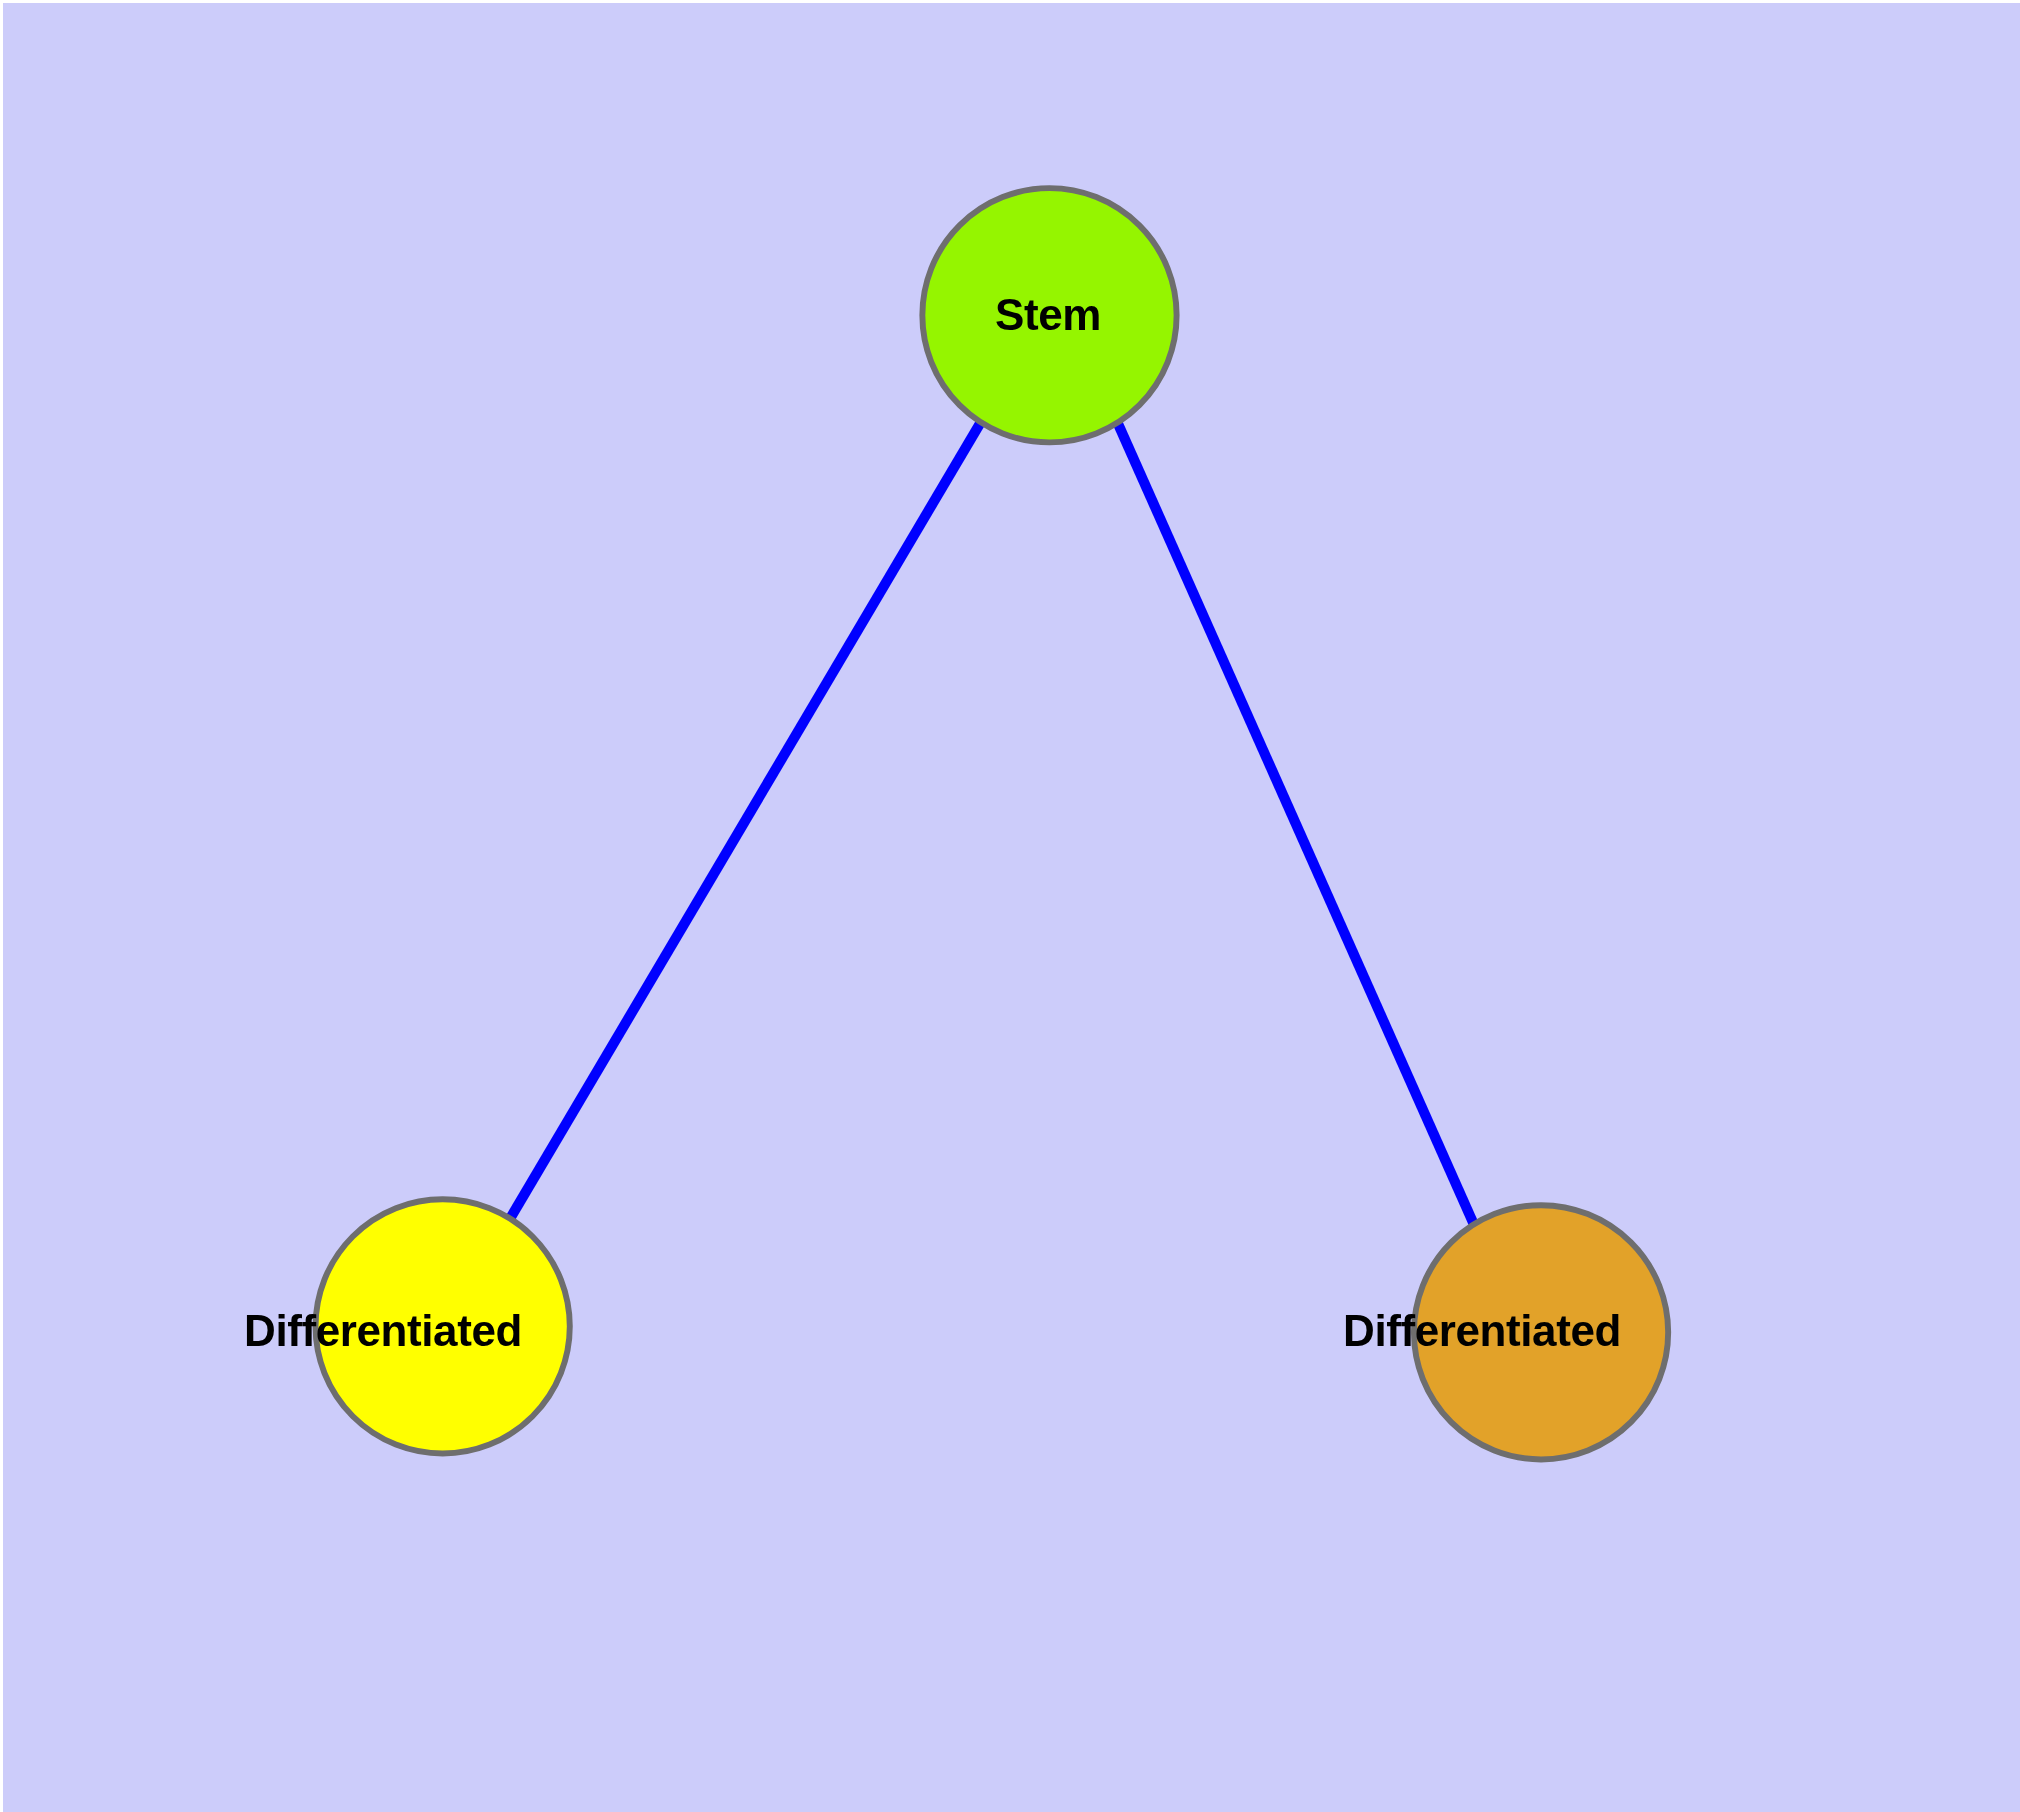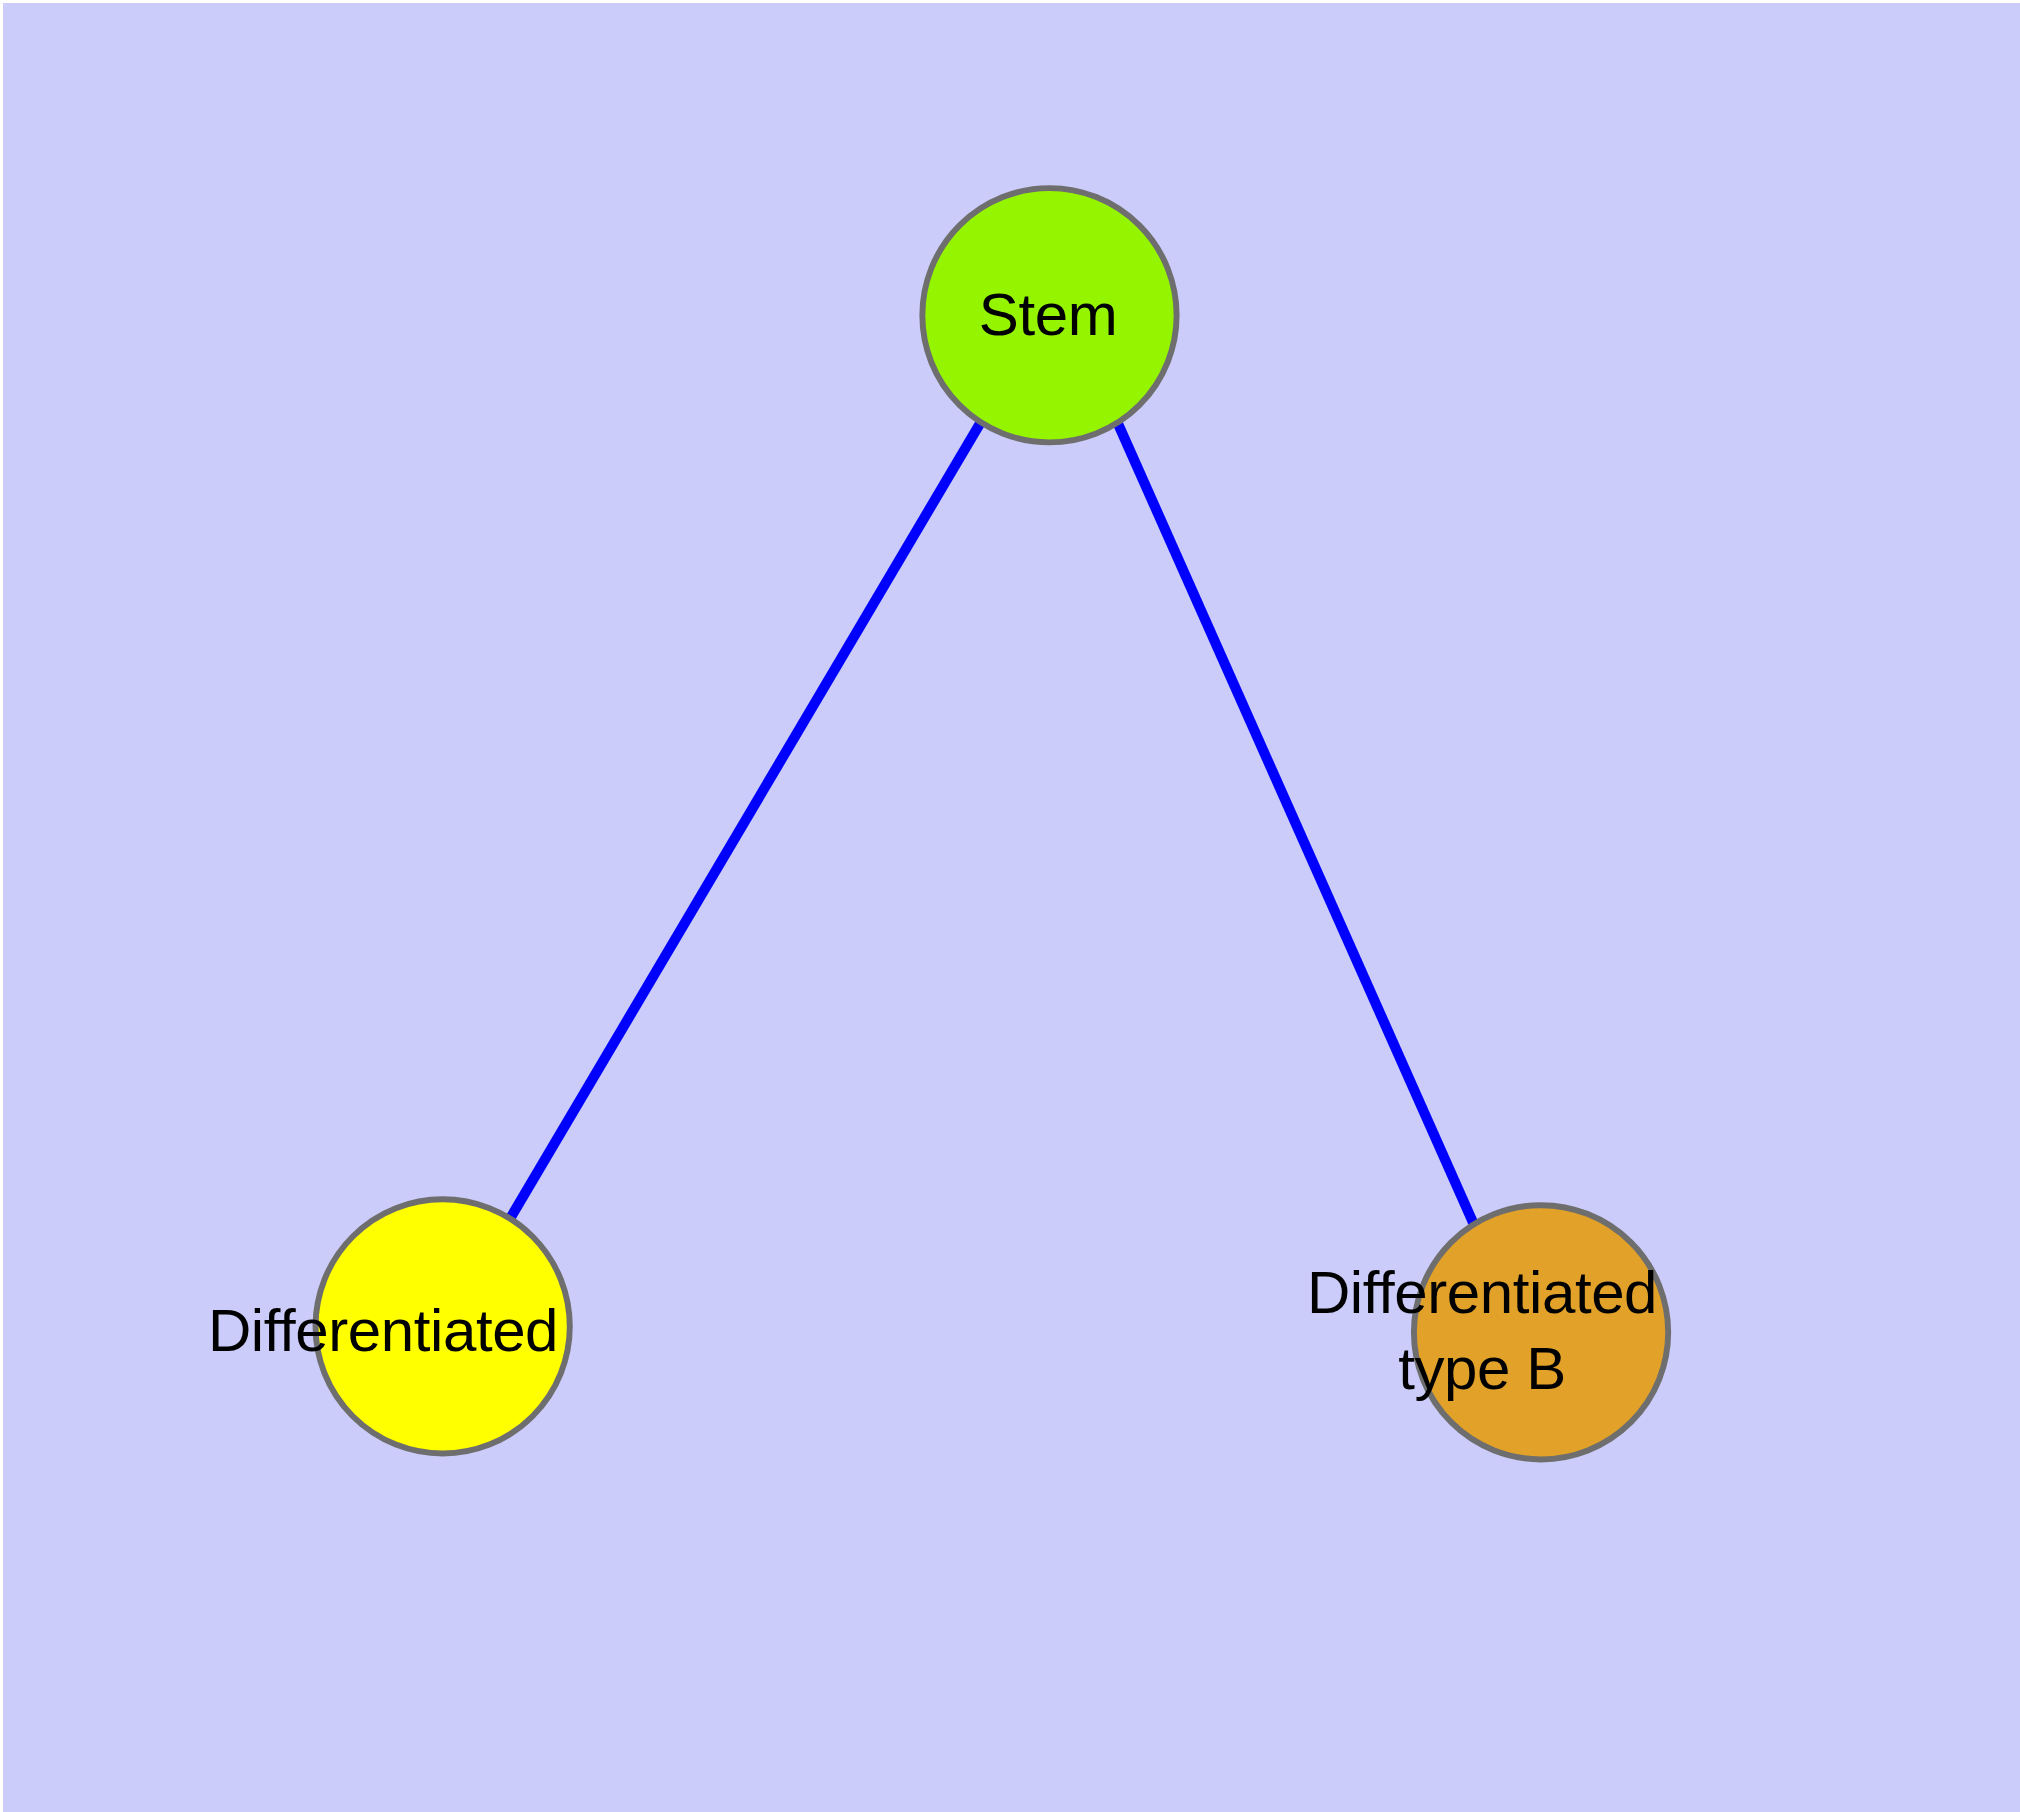--- a/index.html
+++ b/index.html
@@ -27,22 +27,22 @@
     position: absolute;
     left: 0;
     top: 0;
     width: 2021px;
     height: 1812px;
     display: block;
   }
   .node-label {
     position: absolute;
     color: #000000;
-    font-weight: normal;
-    font-size: 60px;
+    font-weight: bold;
+    font-size: 44px;
     line-height: 76px;
     text-align: center;
     white-space: pre;
     letter-spacing: -0.4px;
     transform: translate(-50%, -50%);
     pointer-events: none;
   }
 </style>
 </head>
 <body>
@@ -59,17 +59,17 @@
     <g id="nodes-layer">
         <circle cx="1238" cy="372" r="150" fill="#95f500" stroke="#6e6e6e" stroke-width="7"></circle>
         <circle cx="522" cy="1565" r="150" fill="#ffff00" stroke="#6e6e6e" stroke-width="7"></circle>
         <circle cx="1818" cy="1572" r="150" fill="#e2a229" stroke="#6e6e6e" stroke-width="7"></circle>
       </g>
   </svg>
 
   <div id="labels-layer">
       <div class="node-label" style="left: 1048px; top: 315px; color: rgb(0, 0, 0);"><div>Stem</div></div>
       <div class="node-label" style="left: 383px; top: 1331px; color: rgb(0, 0, 0);"><div>Differentiated</div></div>
-      <div class="node-label" style="left: 1482px; top: 1331px; color: rgb(0, 0, 0);"><div>Differentiated</div><div>type B</div></div>
+      <div class="node-label" style="left: 1482px; top: 1331px; color: rgb(0, 0, 0);"><div>Differentiated</div></div>
     </div>
 
 </div>
 
 
 </body></html>

